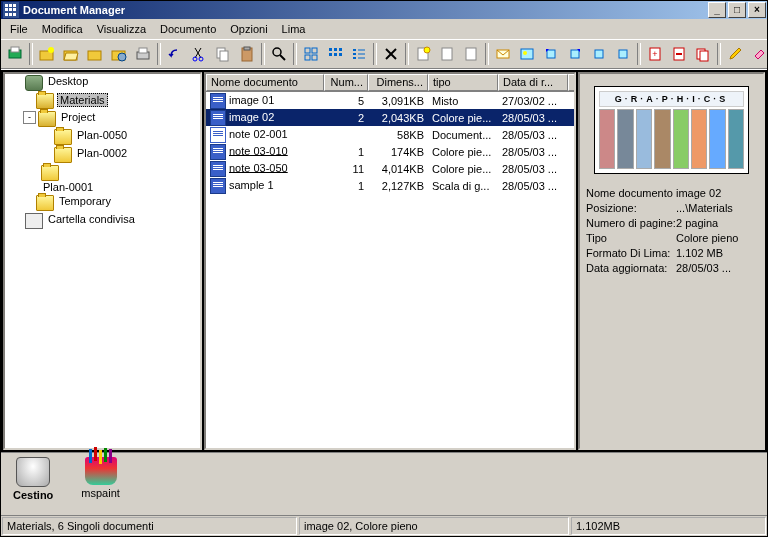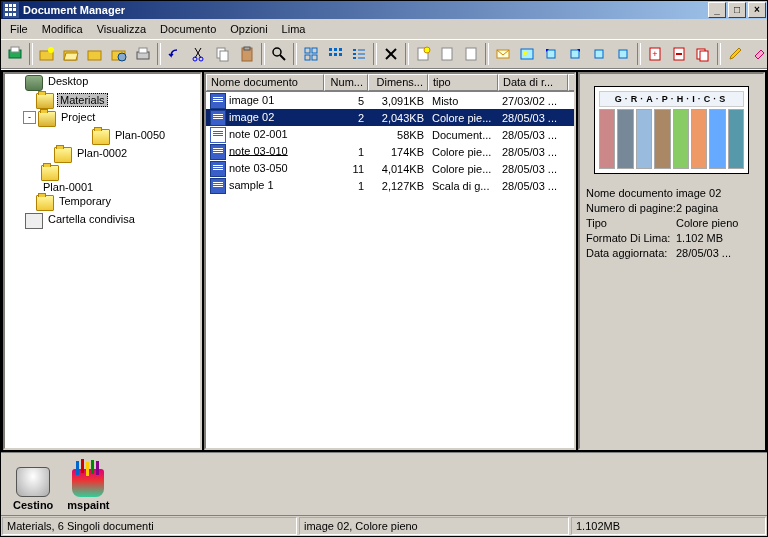--- a/index.html
+++ b/index.html
@@ -43,21 +43,21 @@
 .thumb-body{flex:1;display:flex;gap:2px}
 .thumb-body span{flex:1;border:1px solid #aaa}
 .pager{display:flex;align-items:center;justify-content:center;gap:20px;margin:2px 10px 8px}
 .pager .arr{width:0;height:0;cursor:pointer}
 .arr-l{border-top:6px solid transparent;border-bottom:6px solid transparent;border-right:8px solid #808080}
 .arr-r{border-top:6px solid transparent;border-bottom:6px solid transparent;border-left:8px solid #000}
 .props{margin:6px 2px}
 .props .row{display:flex;margin:3px 0}
 .props .k{width:90px}
 .bottom{border-top:1px solid #808080;background:#d4d0c8;padding-top:2px}
-.launch{display:flex;gap:14px;padding:2px 12px 4px;height:54px;align-items:flex-end}
+.launch{display:flex;gap:28px;padding:2px 12px 4px;height:54px;align-items:flex-start}
 .launch .item{text-align:center;cursor:pointer}
 .launch .ic{width:32px;height:28px;margin:0 auto 2px}
 .trash{background:radial-gradient(ellipse at 50% 30%,#fff,#aaa);border-radius:4px 4px 6px 6px;border:1px solid #555}
 .printer{background:linear-gradient(#eee,#aaa);border:1px solid #555;border-radius:3px;position:relative}
 .printer::before{content:"";position:absolute;top:-5px;left:6px;right:6px;height:8px;background:#fff;border:1px solid #888}
 .paint{background:linear-gradient(#d07,#e33 40%,#3c9);border-radius:3px 3px 8px 8px;position:relative}
 .paint::before{content:"";position:absolute;top:-8px;left:4px;width:3px;height:14px;background:#06c;box-shadow:5px -2px #c00,10px 1px #fc0,15px -1px #080,20px 0 #808}
 .status{display:flex;border-top:1px solid #808080;height:20px}
 .status .cell{border:1px inset #fff;padding:2px 4px;margin:1px;overflow:hidden;white-space:nowrap}
 .c-name{flex:0 0 100px}.c-num{flex:0 0 44px;text-align:right}.c-dim{flex:0 0 60px;text-align:right}.c-tipo{flex:0 0 70px}.c-date{flex:0 0 70px}
@@ -297,21 +297,21 @@
           <div class="tree-item sel" style="padding-left: 18px;">
             <div class="noexp"></div>
             <div class="icn folder open"></div>
             <span class="lbl">Materials</span>
           </div>
           <div class="tree-item" style="padding-left: 18px;">
             <div class="exp">-</div>
             <div class="icn folder open"></div>
             <span class="lbl">Project</span>
           </div>
-          <div class="tree-item" style="padding-left: 36px; margin-left: 38px;">
+          <div class="tree-item" style="padding-left: 36px;">
             <div class="noexp"></div>
             <div class="icn folder"></div>
             <span class="lbl">Plan-0050</span>
           </div>
           <div class="tree-item" style="padding-left: 36px;">
             <div class="noexp"></div>
             <div class="icn folder"></div>
             <span class="lbl">Plan-0002</span>
           </div>
           <div class="tree-item" style="padding-left: 36px; flex-direction: column;">
@@ -363,21 +363,21 @@
             <div class="cell c-date">28/05/03 ...</div>
           </div>
           <div class="list-row">
             <div class="cell c-name" style="flex: 0 0 118px; text-decoration: underline;"><span class="doc-icon"></span>note 03-010</div>
             <div class="cell c-num">1</div>
             <div class="cell c-dim">174KB</div>
             <div class="cell c-tipo">Colore pie...</div>
             <div class="cell c-date">28/05/03 ...</div>
           </div>
           <div class="list-row">
-            <div class="cell c-name" style="flex: 0 0 118px;"><span class="doc-icon"></span>note 03-050</div>
+            <div class="cell c-name" style="flex: 0 0 118px; text-decoration: underline;"><span class="doc-icon"></span>note 03-050</div>
             <div class="cell c-num">11</div>
             <div class="cell c-dim">4,014KB</div>
             <div class="cell c-tipo">Colore pie...</div>
             <div class="cell c-date">28/05/03 ...</div>
           </div>
           <div class="list-row">
             <div class="cell c-name" style="flex: 0 0 118px;"><span class="doc-icon"></span>sample 1</div>
             <div class="cell c-num">1</div>
             <div class="cell c-dim">2,127KB</div>
             <div class="cell c-tipo">Scala di g...</div>
@@ -399,20 +399,24 @@
           <span style="background:#6af"></span>
             <span style="background:#59a"></span>
         </div>
       </div>
       <div class="props" id="props">
           <div class="row">
             <div class="k">Nome documento</div>
             <div>image 02</div>
           </div>
           <div class="row">
+            <div class="k">Posizione:</div>
+            <div>...\Materials</div>
+          </div>
+          <div class="row">
             <div class="k">Numero di pagine:</div>
             <div>2 pagina</div>
           </div>
           <div class="row">
             <div class="k">Tipo</div>
             <div>Colore pieno</div>
           </div>
           <div class="row">
             <div class="k">Formato Di Lima:</div>
             <div>1.102 MB</div>
@@ -426,21 +430,21 @@
   </div>
 
   <div class="bottom">
     <div class="launch" id="launch">
         <div class="item">
           <div class="ic trash"></div>
           <div style="font-weight: bold;">Cestino</div>
         </div>
         <div class="item">
           <div class="ic paint"></div>
-          <div style="font-weight: bold;">mspaint</div>
+          <div style="font-weight: normal;">mspaint</div>
         </div>
       </div>
     <div class="status">
       <div class="cell" style="flex:0 0 285px">Materials, 6 Singoli documenti</div>
       <div class="cell" style="flex:0 0 260px">image 02, Colore pieno</div>
       <div class="cell" style="flex:1">1.102MB</div>
     </div>
   </div>
 </div>
 

